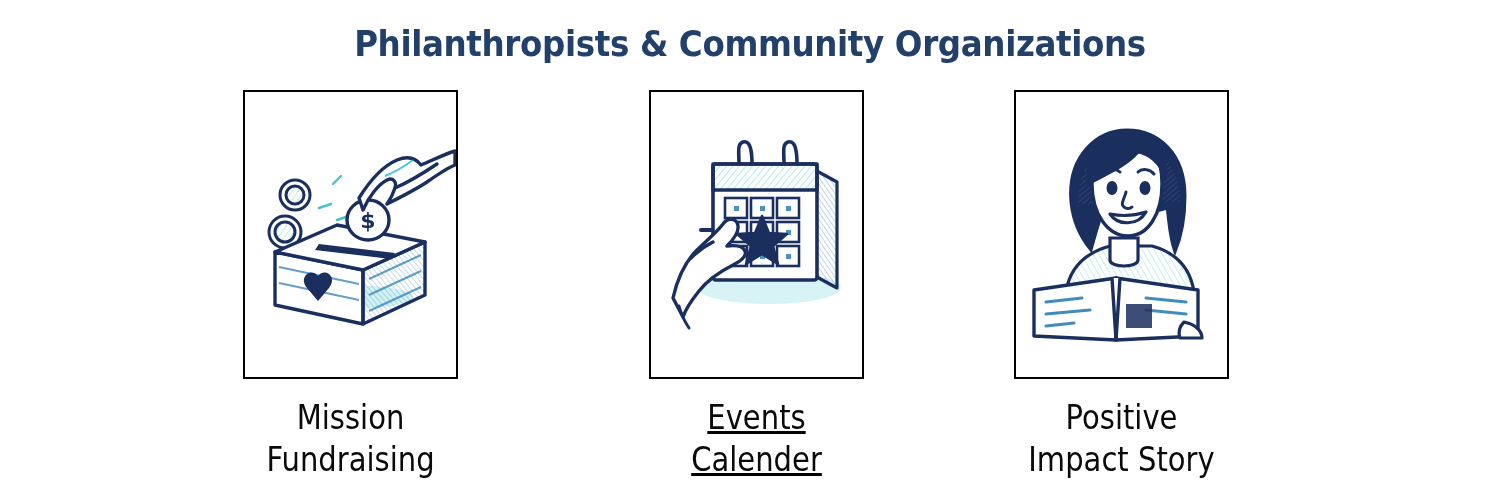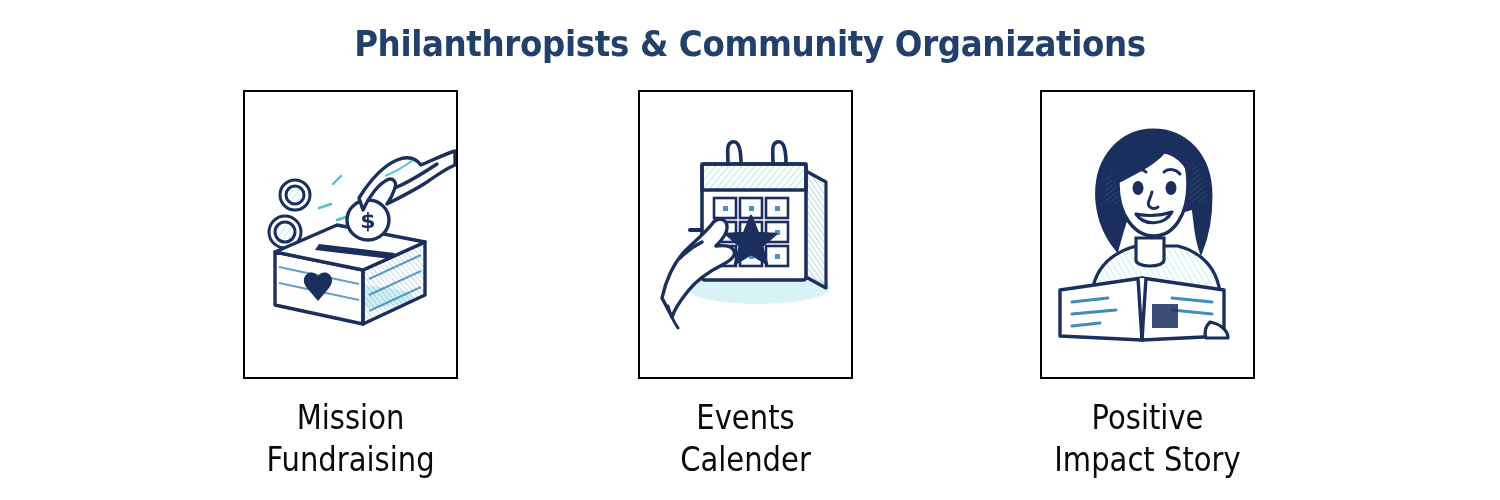--- a/index.html
+++ b/index.html
@@ -38,22 +38,22 @@
     width: 1000px;
     height: 380px;
   }
 
   .card {
     position: absolute;
     top: 0;
     width: 215px;
   }
   .card-1 { left: 0px; }
-  .card-2 { left: 395px; }
-  .card-3 { left: 797px; }
+  .card-2 { left: 406px; text-decoration: underline; }
+  .card-3 { left: 771px; }
 
   .frame {
     width: 211px;
     height: 285px;
     border: 2px solid #000000;
     background: #ffffff;
     box-sizing: content-box;
     position: relative;
     overflow: hidden;
   }

